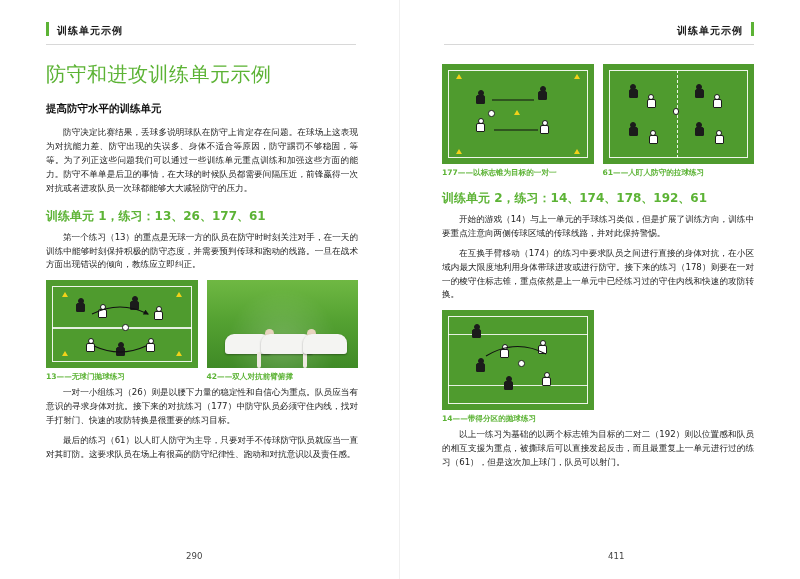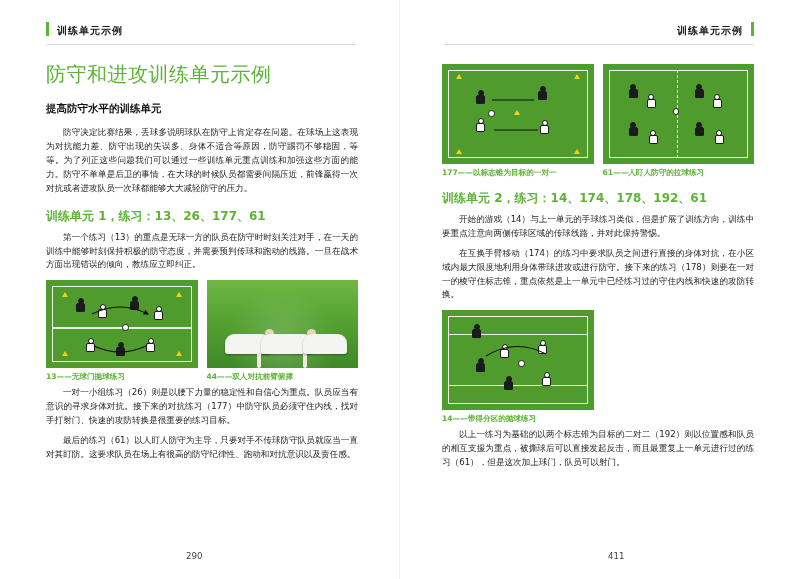--- a/index.html
+++ b/index.html
@@ -214,21 +214,21 @@
         <div class="pitch">
           <div class="photo"></div>
           <div class="ph-fig" style="left:18px;"></div>
           <div class="ph-head" style="left:58px;"></div>
           <div class="ph-arm" style="left:50px;"></div>
           <div class="ph-fig" style="left:54px;width:52px;"></div>
           <div class="ph-head" style="left:100px;"></div>
           <div class="ph-arm" style="left:96px;"></div>
           <div class="ph-fig" style="left:96px;width:44px;"></div>
         </div>
-        <div class="cap">44——双人对抗前臂俯撑</div>
+        <div class="cap">42——双人对抗前臂俯撑</div>
       </div>
     </div>
 
     <p class="body">一对一小组练习（26）则是以腰下力量的稳定性和自信心为重点。队员应当有意识的寻求身体对抗。接下来的对抗练习（177）中防守队员必须守住内线，找对手打射门、快速的攻防转换是很重要的练习目标。</p>
     <p class="body">最后的练习（61）以人盯人防守为主导，只要对手不传球防守队员就应当一直对其盯防。这要求队员在场上有很高的防守纪律性、跑动和对抗意识以及责任感。</p>
   </div>
 
   <div class="col col-right">
 
     <div class="fig-row">

